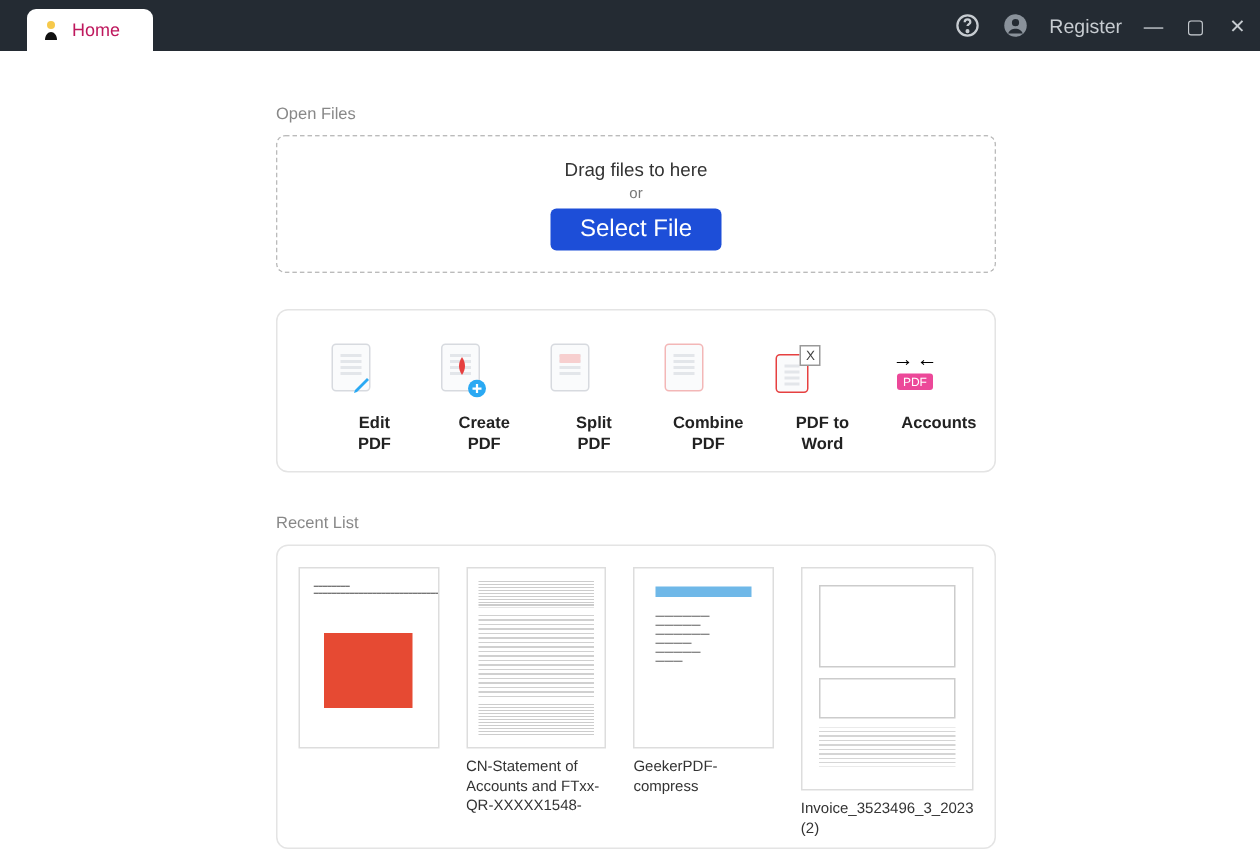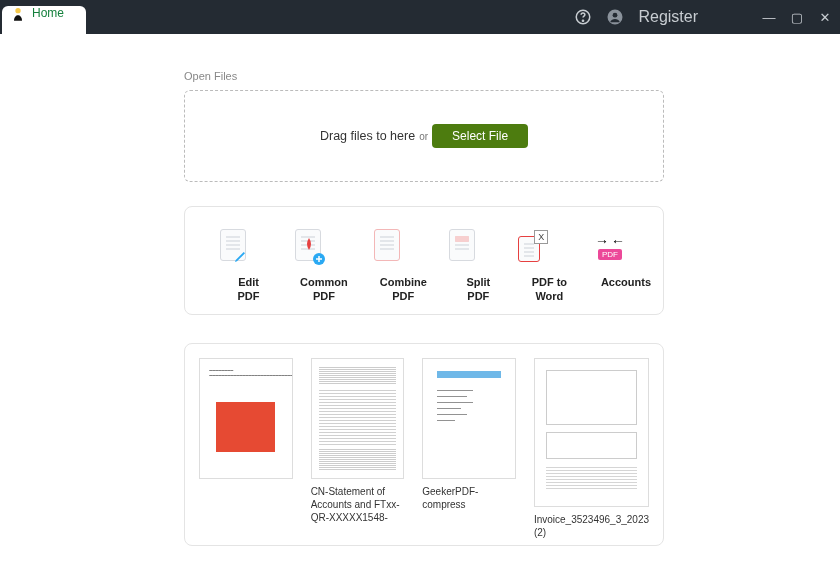--- a/index.html
+++ b/index.html
@@ -1,30 +1,30 @@
 <!DOCTYPE html>
 <html><head>
 <meta charset="utf-8">
 <style>
   * { box-sizing: border-box; margin: 0; padding: 0; }
   html, body { width: 840px; height: 569px; font-family: "Segoe UI", Arial, sans-serif; background: #fff; overflow: hidden; }
   .titlebar { height: 34px; background: #242b33; display: flex; align-items: flex-end; position: relative; }
-  .tab { background: #fff; height: 28px; margin-left: 2px; border-radius: 6px 6px 0 0; display: flex; padding: 0 22px 0 8px; gap: 6px; font-size: 12px; color: #15803d; }
+  .tab { background: #fff; height: 28px; margin-left: 18px; border-radius: 6px 6px 0 0; display: flex; align-items: center; padding: 0 22px 0 8px; gap: 6px; font-size: 12px; color: #be185d; }
   .tab svg { width: 16px; height: 16px; }
   .titlebar-right { position: absolute; right: 8px; top: 0; height: 34px; display: flex; align-items: center; gap: 14px; }
   .help-icon, .user-icon { width: 18px; height: 18px; color: #c7ccd1; }
-  .register { color: #c7ccd1; font-size: 16px; margin-right: 50px; }
+  .register { color: #c7ccd1; font-size: 13px; }
   .winctl { display: flex; gap: 14px; color: #c7ccd1; font-size: 13px; }
   .winctl span { cursor: pointer; display:inline-flex; width:14px; justify-content:center;}
   .content { position: absolute; left: 184px; top: 70px; width: 480px; }
   .section-title { font-size: 11px; color: #888; font-weight: 400; margin-bottom: 8px; }
-  .dropzone { border: 1.5px dashed #bbb; border-radius: 6px; height: 92px; display: flex; flex-direction: row; align-items: center; justify-content: center; gap: 4px; margin-bottom: 24px; }
+  .dropzone { border: 1.5px dashed #bbb; border-radius: 6px; height: 92px; display: flex; flex-direction: column; align-items: center; justify-content: center; gap: 4px; margin-bottom: 24px; }
   .dropzone .drag { font-size: 12.5px; color: #333; }
   .dropzone .or { font-size: 10px; color: #777; }
-  .select-btn { background: #4d7c0f; color: #fff; border: none; border-radius: 4px; padding: 5px 20px; font-size: 12px; cursor: pointer; }
+  .select-btn { background: #1d4ed8; color: #fff; border: none; border-radius: 4px; padding: 5px 20px; font-size: 16px; cursor: pointer; }
   .tools-box { border: 1px solid #e4e4e4; border-radius: 8px; padding: 16px 12px 10px; display: grid; grid-template-columns: repeat(6, 1fr); column-gap: 0; margin-bottom: 28px; }
   .tool { display: flex; flex-direction: column; align-items: center; gap: 8px; cursor: pointer; }
   .tool .iconwrap { width: 36px; height: 44px; display:flex; align-items:center; justify-content:center; }
   .tool .label { font-size: 11px; color: #222; font-weight: 600; text-align: center; line-height: 1.3; max-width: 62px; margin-left: 32px; }
   .recent-box { border: 1px solid #e4e4e4; border-radius: 8px; padding: 14px 14px 6px; display: grid; grid-template-columns: repeat(4, 1fr); gap: 18px; }
   .recent { display:flex; flex-direction:column; gap:6px; cursor:pointer;}
   .thumb { width: 100%; aspect-ratio: 77/100; border: 1px solid #ddd; background:#fff; position:relative; overflow:hidden;}
   .recent .fname { font-size: 10px; color: #333; line-height:1.3; max-height: 38px; overflow:hidden;}
   
   .page { width: 26px; height: 32px; border:1px solid #d7dadf; border-radius:3px; background:#fafbfc; position:relative;}
@@ -86,35 +86,35 @@
           <div class="page">
             <svg style="position:absolute;left:5px;top:6px" width="16" height="16" viewBox="0 0 24 24">
               <path d="M12 3c4 6 4 12 0 18-4-6-4-12 0-18z" fill="#e64040"></path>
             </svg>
             <svg style="position:absolute;right:-5px;bottom:-5px" width="12" height="12">
               <circle cx="6" cy="6" r="6" fill="#2aa9f3"></circle>
               <path d="M6 3v6M3 6h6" stroke="#fff" stroke-width="1.5"></path>
             </svg>
           </div>
         </div>
-      <div class="label">Common PDF</div>
-    </div>
-    <div class="tool">
-      <div class="iconwrap">
-          <div class="page" style="border-color:#f3b7b7"></div>
-        </div>
-      <div class="label">Combine PDF</div>
+      <div class="label">Create PDF</div>
     </div>
     <div class="tool">
       <div class="iconwrap">
           <div class="page">
             <div style="position:absolute;top:6px;left:5px;right:5px;height:6px;background:#f7cfcf;border-radius:1px"></div>
           </div>
         </div>
       <div class="label">Split PDF</div>
+    </div>
+    <div class="tool">
+      <div class="iconwrap">
+          <div class="page" style="border-color:#f3b7b7"></div>
+        </div>
+      <div class="label">Combine PDF</div>
     </div>
     <div class="tool">
       <div class="iconwrap">
           <div style="position:relative;width:30px;height:30px">
             <div class="page" style="border-color:#e64040;position:absolute;left:0;top:6px;width:22px;height:26px"></div>
             <div style="position:absolute;right:0;top:0;width:14px;height:14px;border:1px solid #999;background:#fff;font-size:9px;display:flex;align-items:center;justify-content:center;color:#444">X</div>
           </div>
         </div>
       <div class="label">PDF to Word</div>
     </div>
@@ -125,20 +125,21 @@
               <span style="font-size:14px">→</span>
               <span style="font-size:14px">←</span>
             </div>
             <div style="font-size:8px;background:#ec4899;color:#fff;padding:1px 4px;border-radius:2px">PDF</div>
           </div>
         </div>
       <div class="label">Accounts</div>
     </div>
   </div>
 
+  <div class="section-title">Recent List</div>
   <div class="recent-box">
     <div class="recent">
       <div class="thumb">
         <div style="position:absolute;inset:8% 10%;font-size:3px;color:#777;line-height:1.6">▬▬▬▬▬▬▬▬<br>▬▬▬▬▬▬▬▬▬▬▬▬▬▬▬▬▬▬▬▬▬▬▬▬▬▬▬▬</div>
         <div style="position:absolute;left:18%;top:36%;right:18%;bottom:22%;background:#e64a33"></div>
       </div>
     </div>
     <div class="recent">
       <div class="thumb">
         <div style="position:absolute;inset:6% 8%;display:grid;grid-template-rows:18% 1fr 22%;gap:3%">

